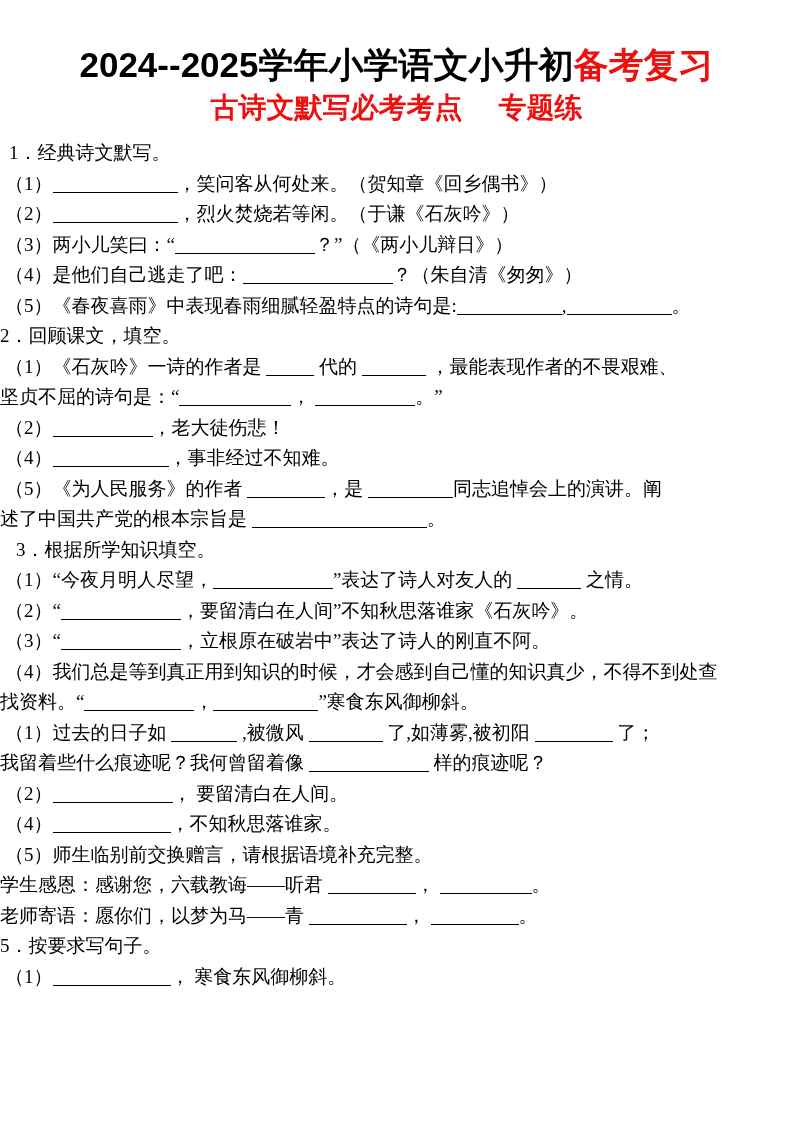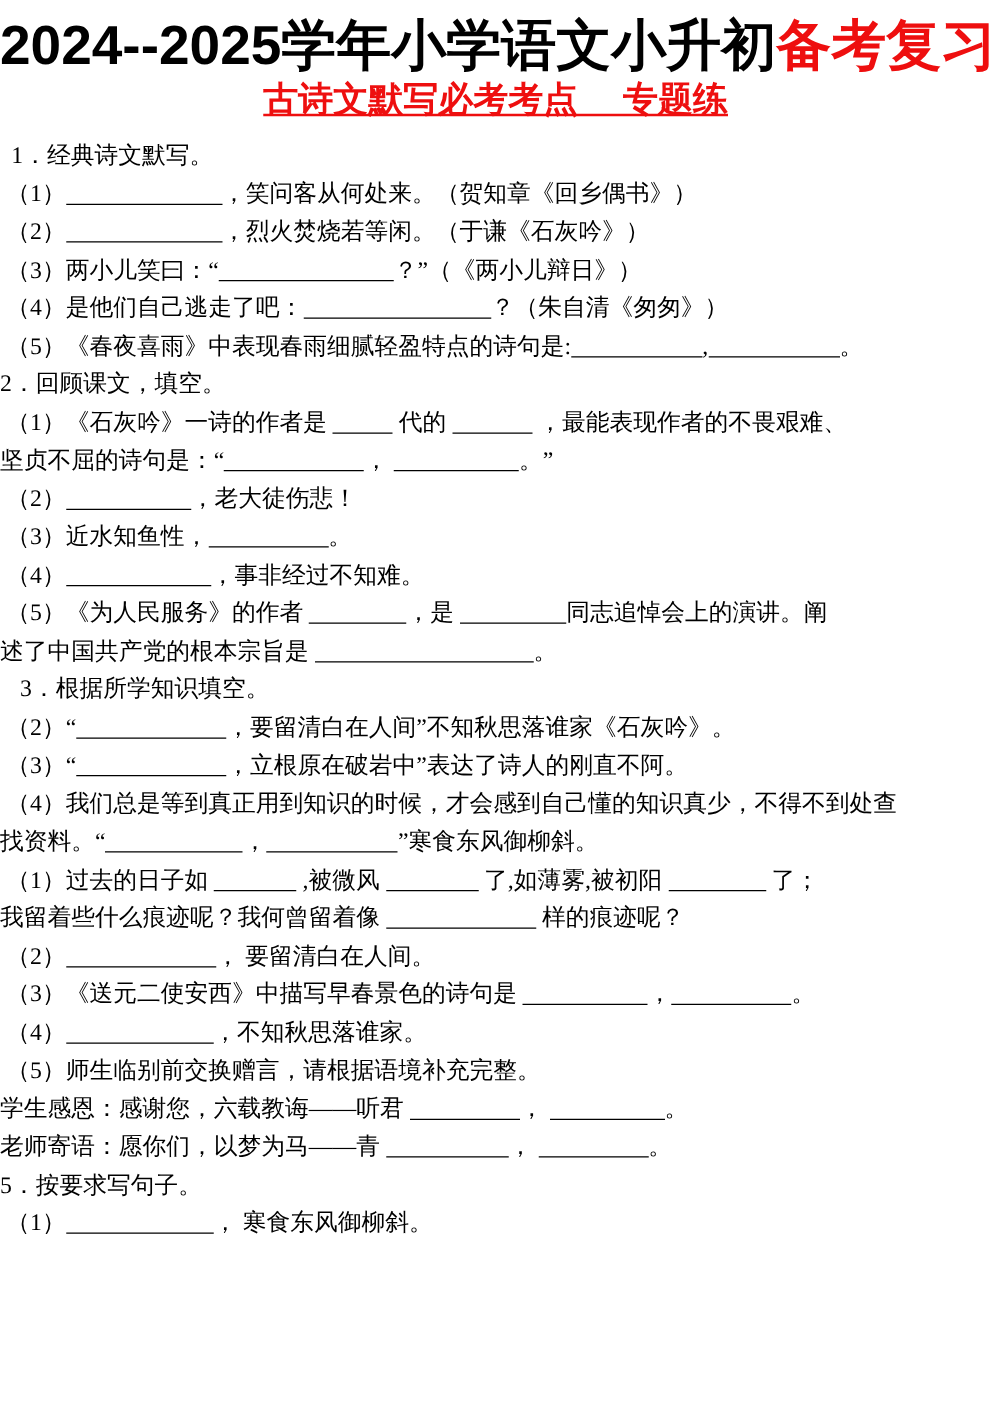--- a/index.html
+++ b/index.html
@@ -11,24 +11,24 @@
     position: relative;
     width: 793px;
     height: 1122px;
     background: #ffffff;
     color: #000000;
     overflow: hidden;
     box-sizing: border-box;
     font-family: "Liberation Serif", "DejaVu Serif", serif;
   }
   .title1 {
-    margin-top: 16px;
+    margin-top: 44px;
     text-align: center;
     font-family: "Liberation Sans", "DejaVu Sans", sans-serif;
-    font-size: 44px;
+    font-size: 35px;
     font-weight: bold;
     line-height: 42px;
     white-space: pre;
   }
   .title2 {
     margin-top: 4px;
     text-align: center;
     font-family: "Liberation Sans", "DejaVu Sans", sans-serif;
     font-size: 28px;
     font-weight: bold;
@@ -53,45 +53,44 @@
     height: 1em;
     border-bottom: 1.6px solid #000000;
     margin-bottom: -3px;
   }
 </style>
 </head>
 <body>
 
 <div class="page" style="background: rgb(255, 255, 255); color: rgb(0, 0, 0);">
   <div class="title1"><span>2024--2025学年小学语文小升初</span><span class="red" style="color: rgb(238, 15, 15);">备考复习</span></div>
-  <div class="title2 red" style="color: rgb(238, 15, 15); text-decoration: underline;">古诗文默写必考考点　 专题练</div>
+  <div class="title2 red" style="color: rgb(238, 15, 15);">古诗文默写必考考点　 专题练</div>
   <div class="doc">
       <div class="line ind-h1"><span>1．经典诗文默写。</span></div>
       <div class="line ind-item"><span>（1）</span><span class="blank" style="width: 125px;"></span><span>，笑问客从何处来。（贺知章《回乡偶书》）</span></div>
       <div class="line ind-item"><span>（2）</span><span class="blank" style="width: 125px;"></span><span>，烈火焚烧若等闲。（于谦《石灰吟》）</span></div>
       <div class="line ind-item"><span>（3）两小儿笑曰：“</span><span class="blank" style="width: 140px;"></span><span>？”（《两小儿辩日》）</span></div>
       <div class="line ind-item"><span>（4）是他们自己逃走了吧：</span><span class="blank" style="width: 150px;"></span><span>？（朱自清《匆匆》）</span></div>
       <div class="line ind-item"><span>（5）《春夜喜雨》中表现春雨细腻轻盈特点的诗句是:</span><span class="blank" style="width: 105px;"></span><span>,</span><span class="blank" style="width: 105px;"></span><span>。</span></div>
       <div class="line ind-none"><span>2．回顾课文，填空。</span></div>
       <div class="line ind-item"><span>（1）《石灰吟》一诗的作者是 </span><span class="blank" style="width: 48px;"></span><span> 代的 </span><span class="blank" style="width: 64px;"></span><span> ，最能表现作者的不畏艰难、</span></div>
       <div class="line ind-none"><span>坚贞不屈的诗句是：“</span><span class="blank" style="width: 112px;"></span><span>， </span><span class="blank" style="width: 100px;"></span><span>。”</span></div>
       <div class="line ind-item"><span>（2）</span><span class="blank" style="width: 100px;"></span><span>，老大徒伤悲！</span></div>
-      <div class="line ind-item"><span>（3）近水知鱼性，</span><span class="blank" style="width: 96px;"></span><span>。</span></div>
       <div class="line ind-item"><span>（4）</span><span class="blank" style="width: 116px;"></span><span>，事非经过不知难。</span></div>
       <div class="line ind-item"><span>（5）《为人民服务》的作者 </span><span class="blank" style="width: 78px;"></span><span>，是 </span><span class="blank" style="width: 85px;"></span><span>同志追悼会上的演讲。阐</span></div>
       <div class="line ind-none"><span>述了中国共产党的根本宗旨是 </span><span class="blank" style="width: 175px;"></span><span>。</span></div>
       <div class="line ind-h3"><span>3．根据所学知识填空。</span></div>
+      <div class="line ind-item"><span>（1）“今夜月明人尽望，</span><span class="blank" style="width: 120px;"></span><span>”表达了诗人对友人的 </span><span class="blank" style="width: 64px;"></span><span> 之情。</span></div>
       <div class="line ind-item"><span>（2）“</span><span class="blank" style="width: 120px;"></span><span>，要留清白在人间”不知秋思落谁家《石灰吟》。</span></div>
       <div class="line ind-item"><span>（3）“</span><span class="blank" style="width: 120px;"></span><span>，立根原在破岩中”表达了诗人的刚直不阿。</span></div>
       <div class="line ind-item"><span>（4）我们总是等到真正用到知识的时候，才会感到自己懂的知识真少，不得不到处查</span></div>
       <div class="line ind-none"><span>找资料。“</span><span class="blank" style="width: 110px;"></span><span>，</span><span class="blank" style="width: 105px;"></span><span>”寒食东风御柳斜。</span></div>
       <div class="line ind-item"><span>（1）过去的日子如 </span><span class="blank" style="width: 66px;"></span><span> ,被微风 </span><span class="blank" style="width: 74px;"></span><span> 了,如薄雾,被初阳 </span><span class="blank" style="width: 78px;"></span><span> 了；</span></div>
       <div class="line ind-none"><span>我留着些什么痕迹呢？我何曾留着像 </span><span class="blank" style="width: 120px;"></span><span> 样的痕迹呢？</span></div>
       <div class="line ind-item"><span>（2）</span><span class="blank" style="width: 120px;"></span><span>， 要留清白在人间。</span></div>
-      <div class="line ind-item"><span>（3）《送元二使安西》中描写早春景色的诗句是 </span><span class="blank" style="width: 100px;"></span><span>，</span><span class="blank" style="width: 96px;"></span><span>。</span></div>
       <div class="line ind-item"><span>（4）</span><span class="blank" style="width: 118px;"></span><span>，不知秋思落谁家。</span></div>
       <div class="line ind-item"><span>（5）师生临别前交换赠言，请根据语境补充完整。</span></div>
       <div class="line ind-none"><span>学生感恩：感谢您，六载教诲——听君 </span><span class="blank" style="width: 88px;"></span><span>， </span><span class="blank" style="width: 92px;"></span><span>。</span></div>
       <div class="line ind-none"><span>老师寄语：愿你们，以梦为马——青 </span><span class="blank" style="width: 98px;"></span><span>， </span><span class="blank" style="width: 88px;"></span><span>。</span></div>
       <div class="line ind-none"><span>5．按要求写句子。</span></div>
       <div class="line ind-item"><span>（1）</span><span class="blank" style="width: 118px;"></span><span>， 寒食东风御柳斜。</span></div>
     </div>
 </div>
 
 </body></html>

